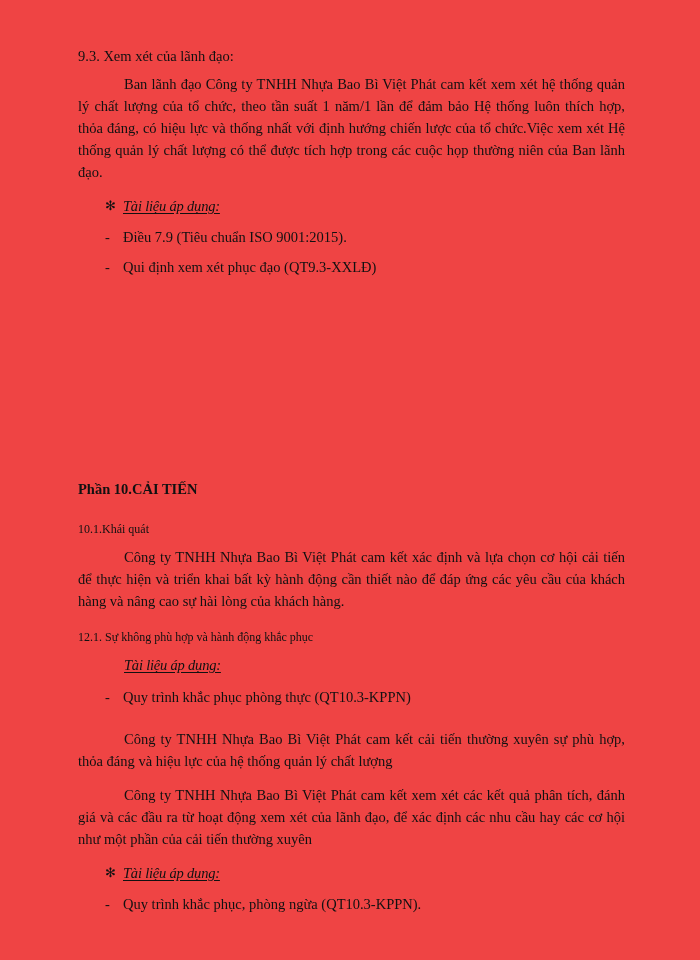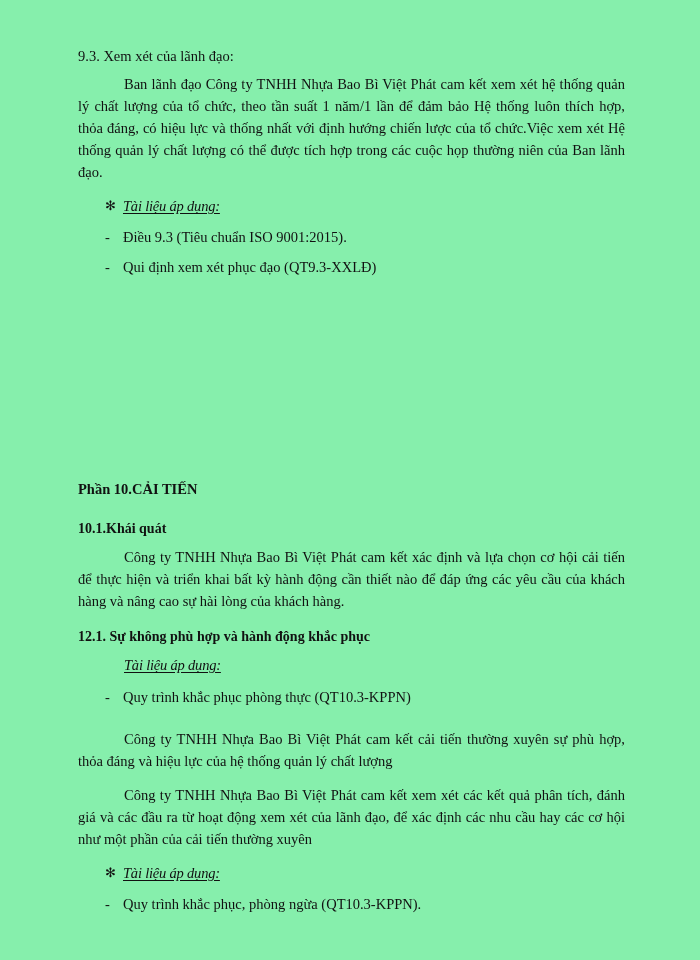--- a/index.html
+++ b/index.html
@@ -11,21 +11,21 @@
     width: 700px;
     height: 960px;
     font-family: "Liberation Serif", "DejaVu Serif", serif;
     color: #111111;
     -webkit-font-smoothing: none;
   }
   .page {
     position: relative;
     width: 700px;
     height: 960px;
-    background: #86efac;
+    background: #ef4444;
     box-sizing: border-box;
     padding: 45px 75px 0 78px;
   }
   .doc {
     width: 547px;
   }
 
   
   .line {
     font-size: 14.5px;
@@ -42,23 +42,23 @@
     hyphens: none;
   }
 
   .heading-center {
     font-size: 14.5px;
     line-height: 22px;
     font-weight: bold;
     margin: 0;
   }
   .heading-sub {
-    font-size: 14px;
-    line-height: 22px;
-    font-weight: bold;
+    font-size: 12px;
+    line-height: 22px;
+    font-weight: normal;
     margin: 0;
     text-align: left;
   }
 
   
   .bullet-row {
     display: flex;
     align-items: baseline;
     font-size: 14.5px;
     line-height: 22px;
@@ -126,21 +126,21 @@
 
     <div class="bullet-row">
       <span class="marker star">✻</span>
       <span class="btext applies">Tài liệu áp dụng:</span>
     </div>
 
     <div class="sp-8"></div>
 
     <div class="bullet-row">
       <span class="marker dash">-</span>
-      <span class="btext">Điều 9.3 (Tiêu chuẩn ISO 9001:2015).</span>
+      <span class="btext">Điều 7.9 (Tiêu chuẩn ISO 9001:2015).</span>
     </div>
 
     <div class="sp-8"></div>
 
     <div class="bullet-row">
       <span class="marker dash">-</span>
       <span class="btext">Qui định xem xét phục đạo (QT9.3-XXLĐ)</span>
     </div>
 
     <div class="gap-big"></div>

